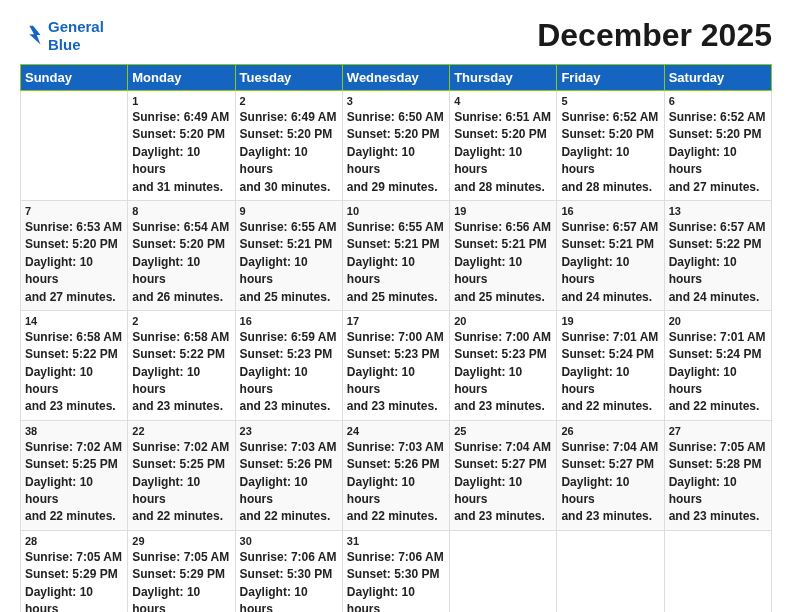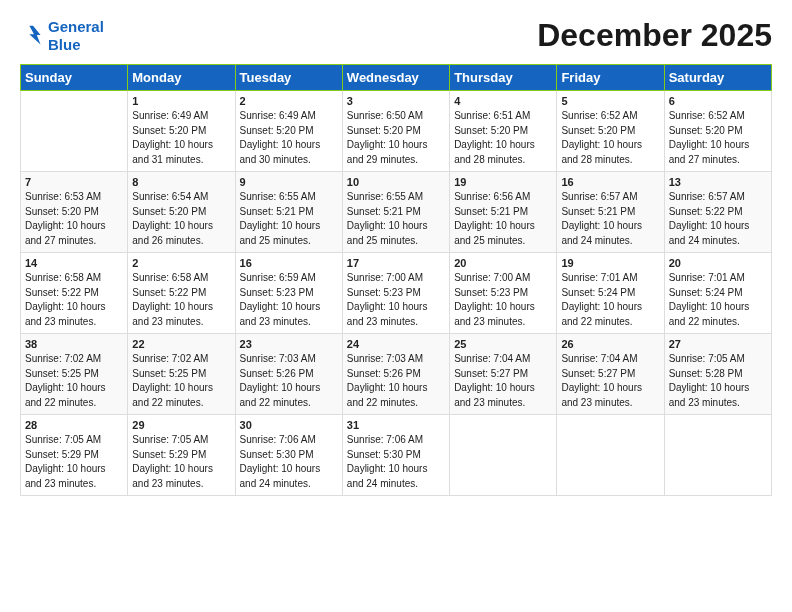--- a/index.html
+++ b/index.html
@@ -73,23 +73,24 @@
       color: #222;
       height: 80px;
       width: calc(100% / 7);
     }
     .day-num {
       font-weight: bold;
       font-size: 11px;
       margin-bottom: 2px;
     }
     .day-info {
-      font-size: 10px;
+      font-size: 12px;
       line-height: 1.45;
       color: #222;
+      font-weight: bold;
     }
     .even-row td {
       background: #f9f9f9;
     }
     .odd-row td {
       background: #ffffff;
     }
   </style>
 </head>
 <body>

